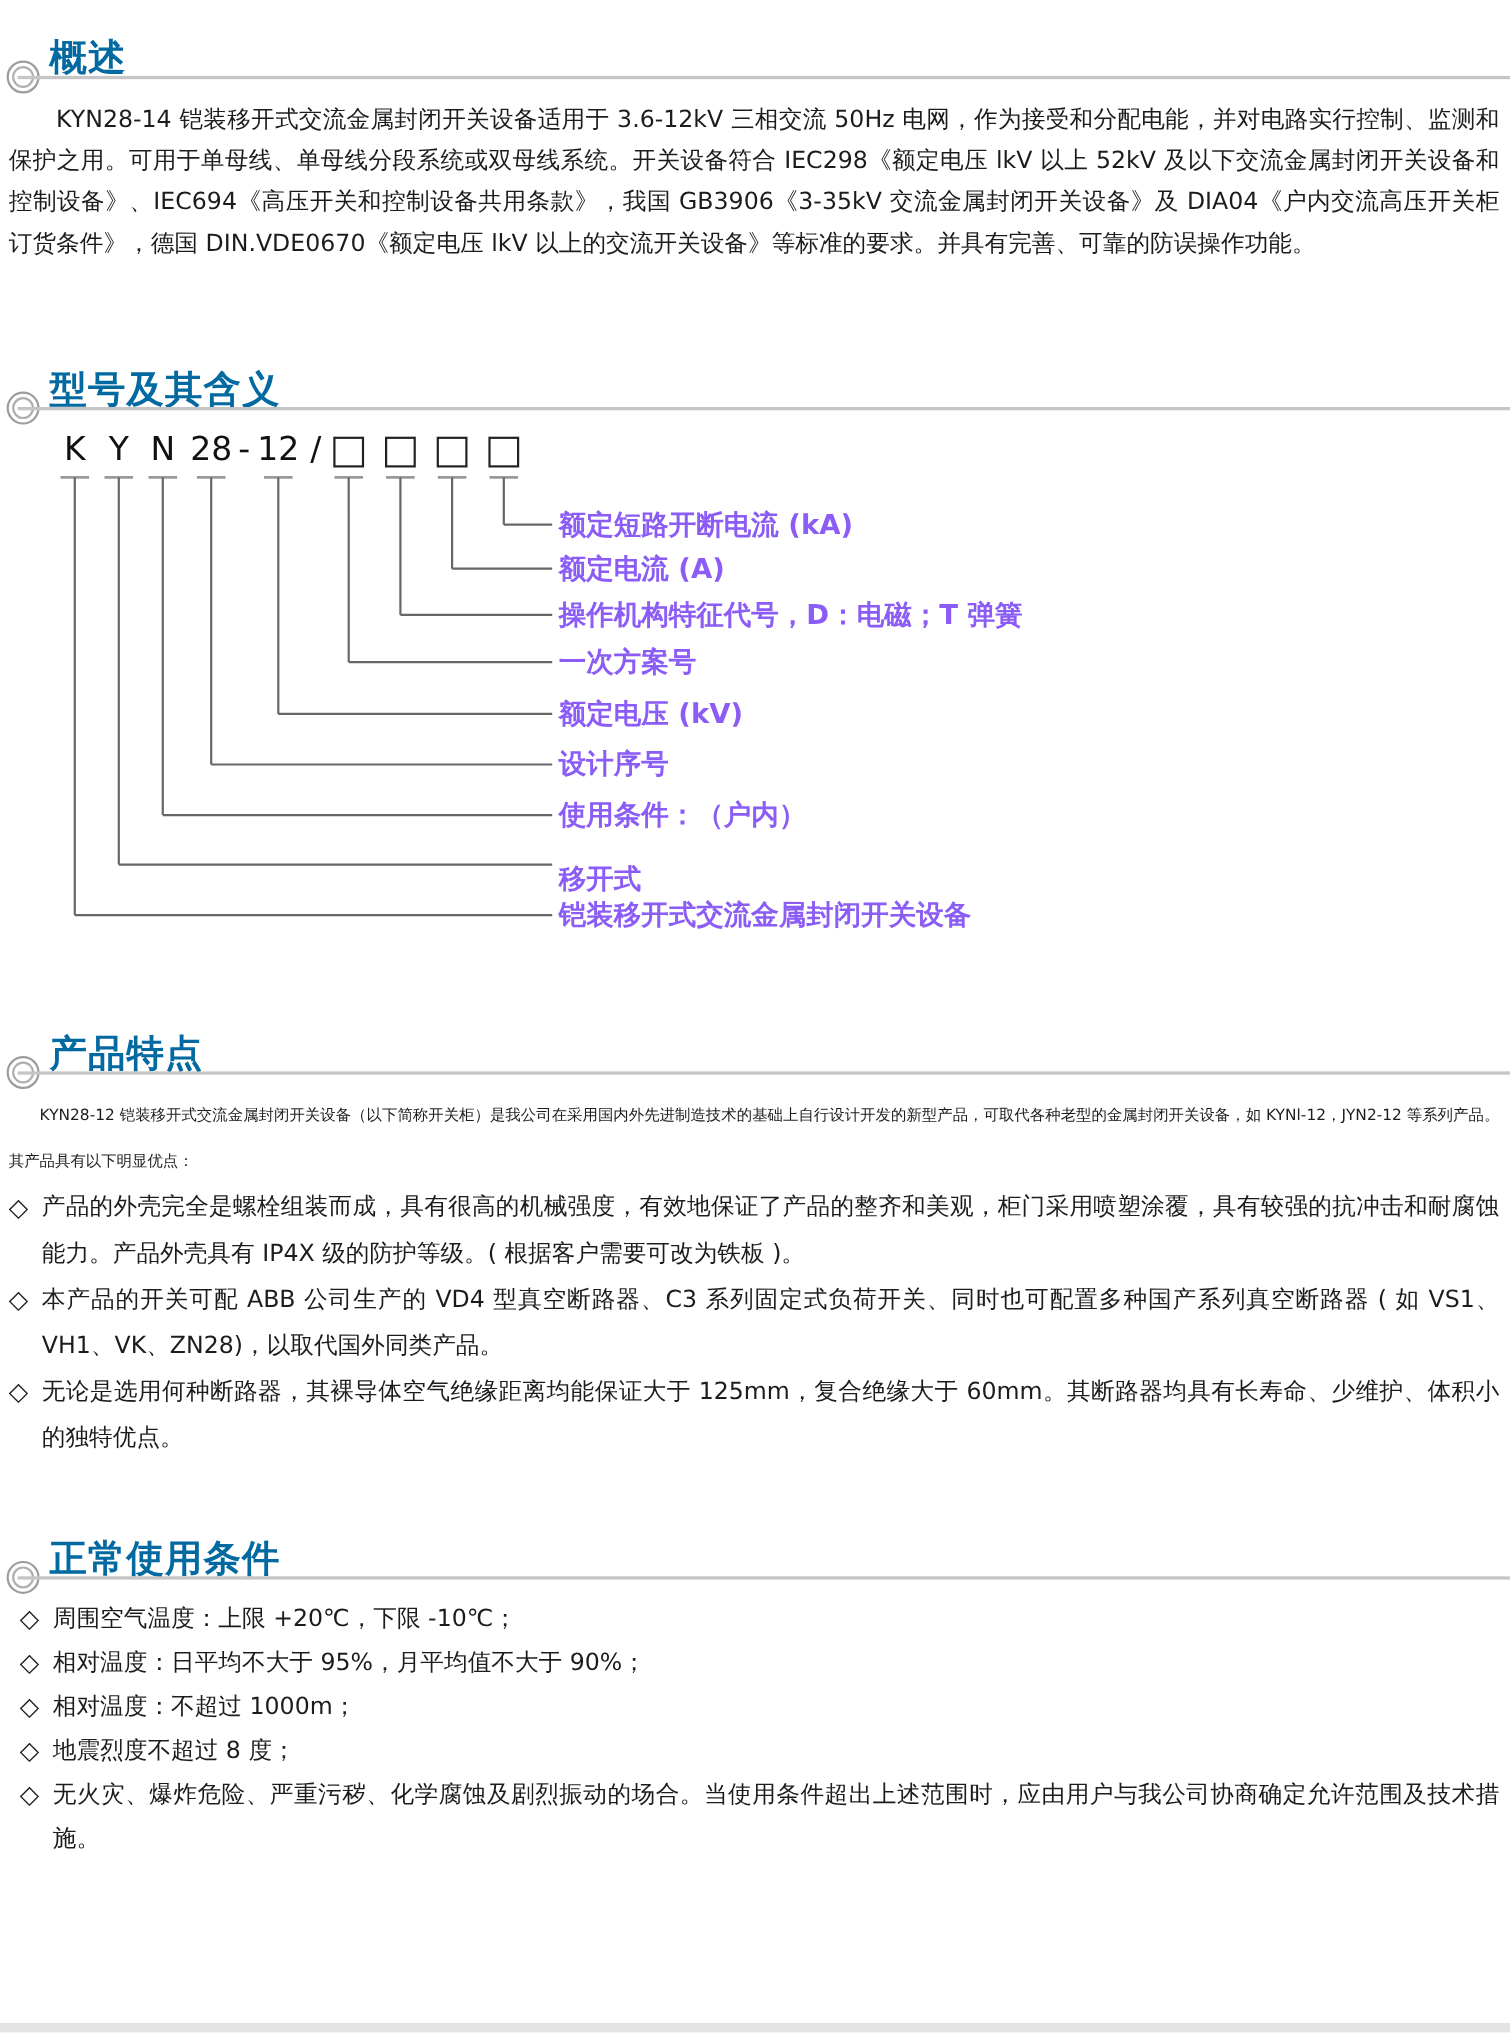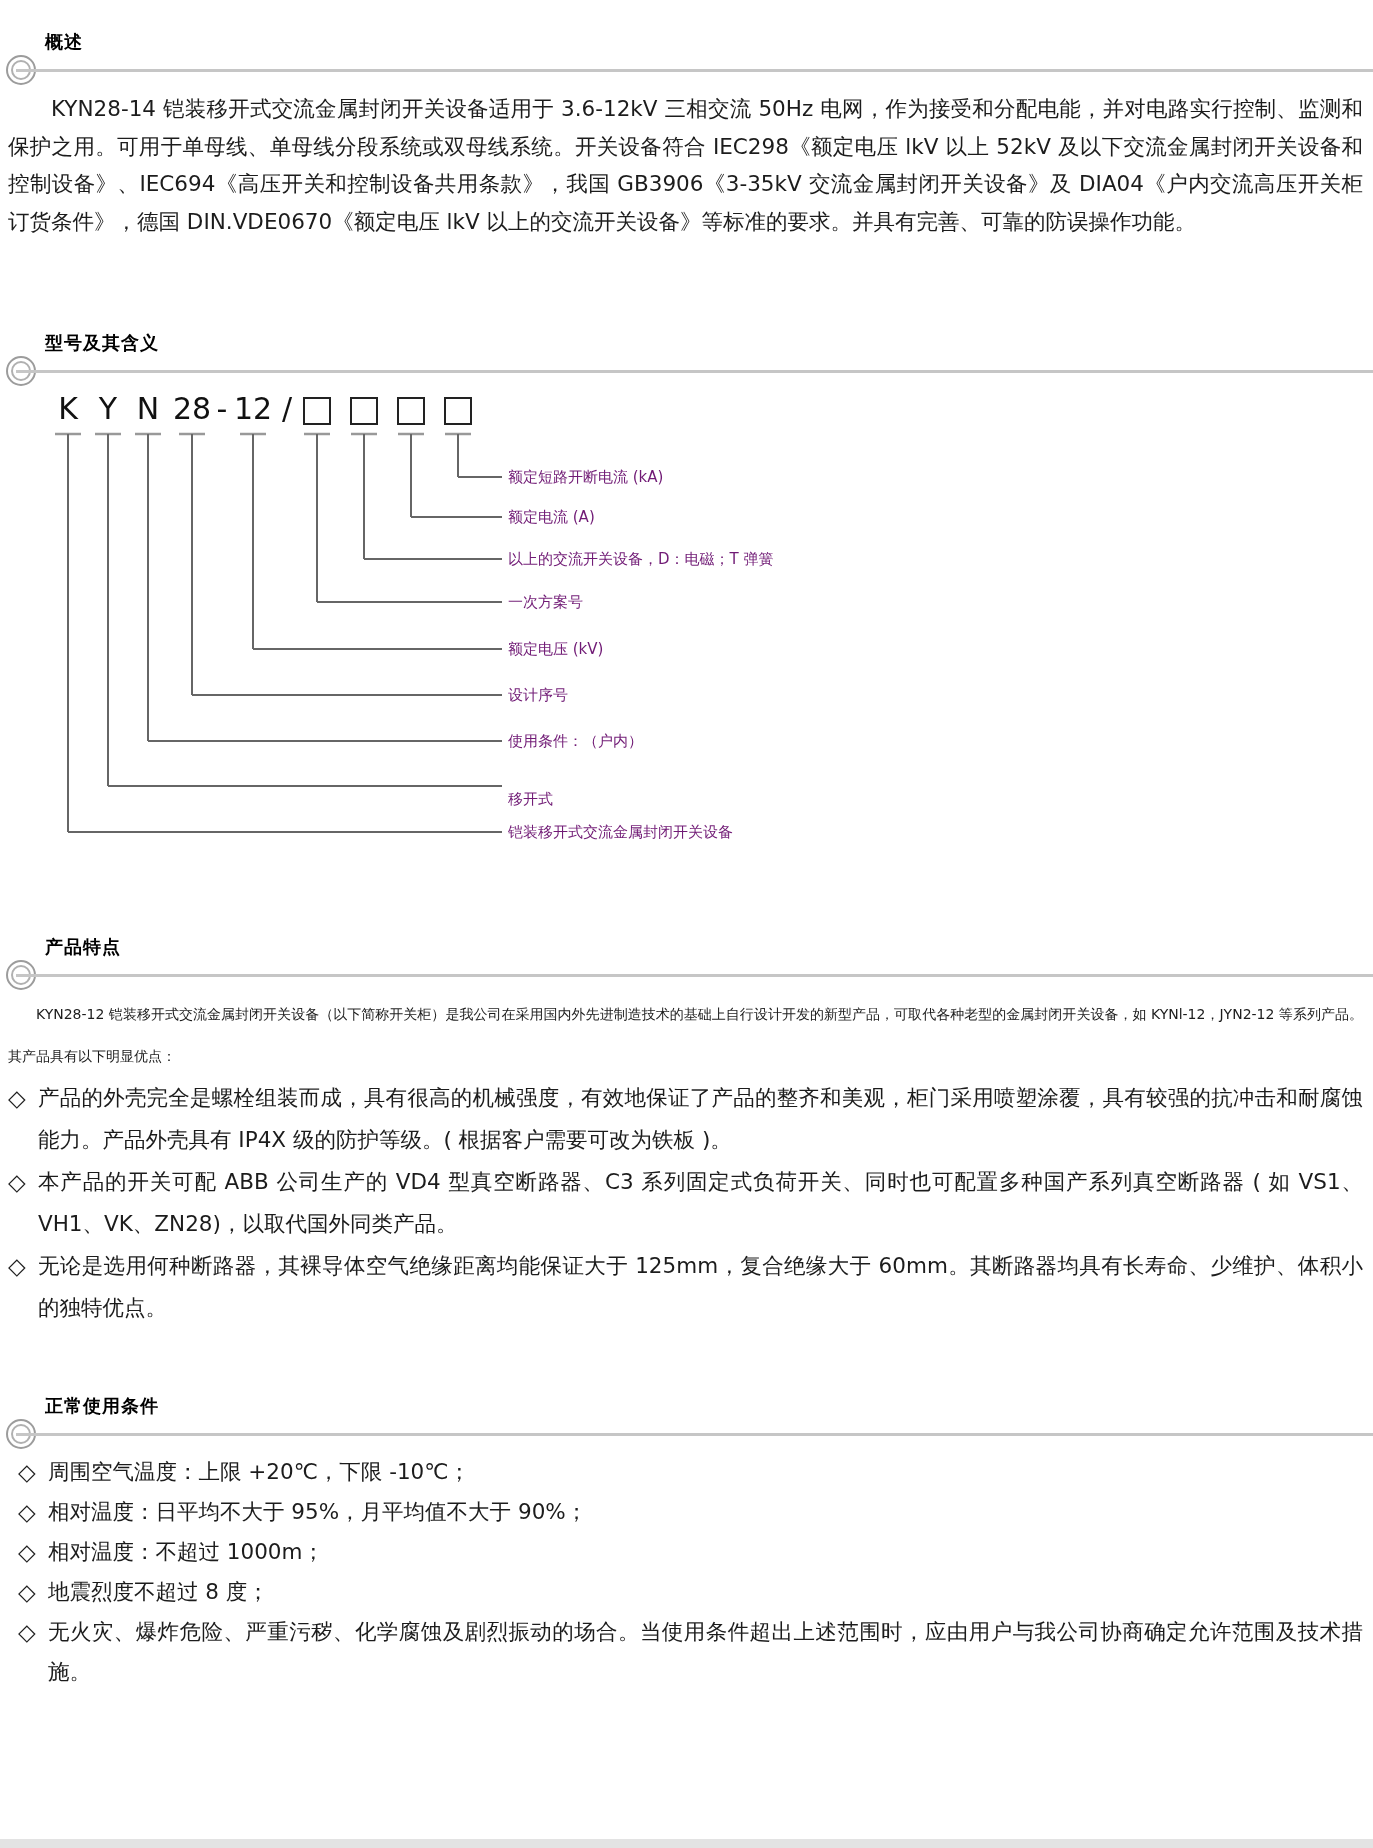--- a/index.html
+++ b/index.html
@@ -8,21 +8,21 @@
     width:1373px;height:1848px;
     background:#ffffff;
     font-family:"DejaVu Sans","Liberation Sans",sans-serif;
     color:#1c1c1c;
     overflow:hidden;
   }
   
   .sec-header{position:absolute;left:0;width:100%;height:80px;}
   .sec-title{
     position:absolute;left:45px;top:0;margin:0;
-    font-size:18px;font-weight:700;color:#000000;letter-spacing:1px;
+    font-size:34px;font-weight:700;color:#0369a1;letter-spacing:1px;
   }
   .sec-rule{position:absolute;top:39px;left:16px;right:0;height:3px;background:#c6c6c6;}
   .ring{
     position:absolute;top:25px;left:6px;width:26px;height:26px;
     border:2px solid #9c9c9c;border-radius:50%;background:#fff;box-sizing:content-box;
   }
   .ring::after{
     content:"";position:absolute;top:3px;left:3px;right:3px;bottom:3px;
     border:2px solid #b0b0b0;border-radius:50%;
   }
@@ -44,21 +44,21 @@
     position:absolute;top:0;transform:translateX(-50%);
     font-size:30px;line-height:34px;color:#111;
   }
   .pbox{
     position:absolute;top:5px;width:24px;height:24px;transform:translateX(-50%);
     border:2px solid #222;background:#fff;
   }
   .dlines{position:absolute;top:0;left:0;}
   .dlabel{
     position:absolute;left:508px;margin:0;
-    font-size:15px;line-height:30px;white-space:nowrap;color:#701a75;
+    font-size:25px;line-height:30px;white-space:nowrap;color:#8b5cf6;font-weight:bold;
   }
   .bottom-strip{position:absolute;left:0;right:0;bottom:0;height:9px;background:#e3e3e3;}
 </style>
 </head>
 <body>
 
 <div class="page">
 
   <div class="sec-header" style="top:30px">
     <span class="ring"></span>
@@ -118,21 +118,21 @@
           <line x1="148" y1="349" x2="502" y2="349"></line>
         <line x1="108" y1="42" x2="108" y2="394"></line> 
           <line x1="108" y1="394" x2="502" y2="394"></line>
         <line x1="68" y1="42" x2="68" y2="440"></line> 
           <line x1="68" y1="440" x2="502" y2="440"></line>
       </g>
     </svg>
 
     <p class="dlabel" style="top:70px">额定短路开断电流 (kA)</p>
     <p class="dlabel" style="top:110px">额定电流 (A)</p>
-    <p class="dlabel" style="top:152px">以上的交流开关设备，D：电磁；T 弹簧</p>
+    <p class="dlabel" style="top:152px">操作机构特征代号，D：电磁；T 弹簧</p>
     <p class="dlabel" style="top:195px">一次方案号</p>
     <p class="dlabel" style="top:242px">额定电压 (kV)</p>
     <p class="dlabel" style="top:288px">设计序号</p>
     <p class="dlabel" style="top:334px">使用条件：（户内）</p>
     <p class="dlabel" style="top:392px">移开式</p>
     <p class="dlabel" style="top:425px">铠装移开式交流金属封闭开关设备</p>
   </div>
 
   <div class="sec-header" style="top:935px">
     <span class="ring"></span>

